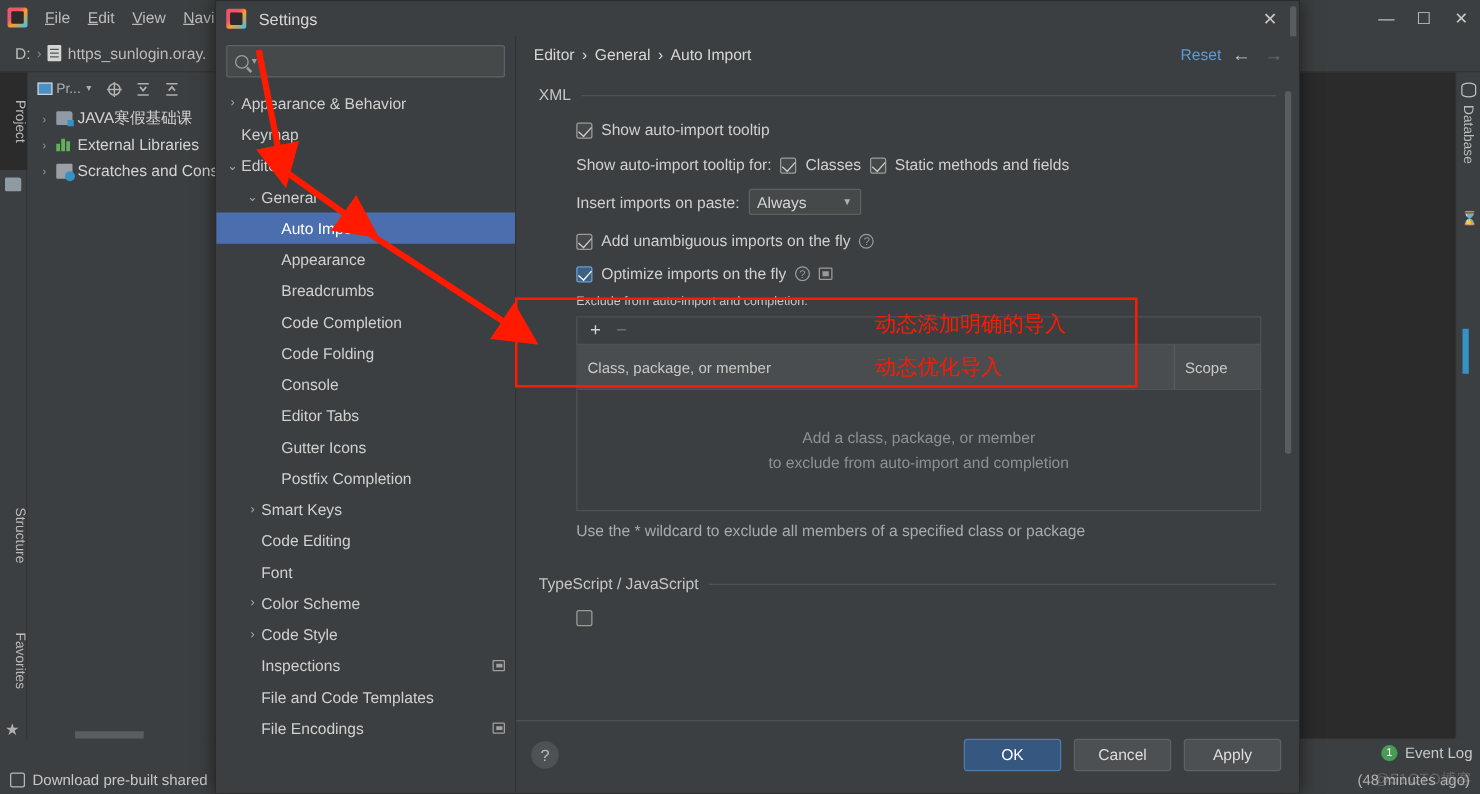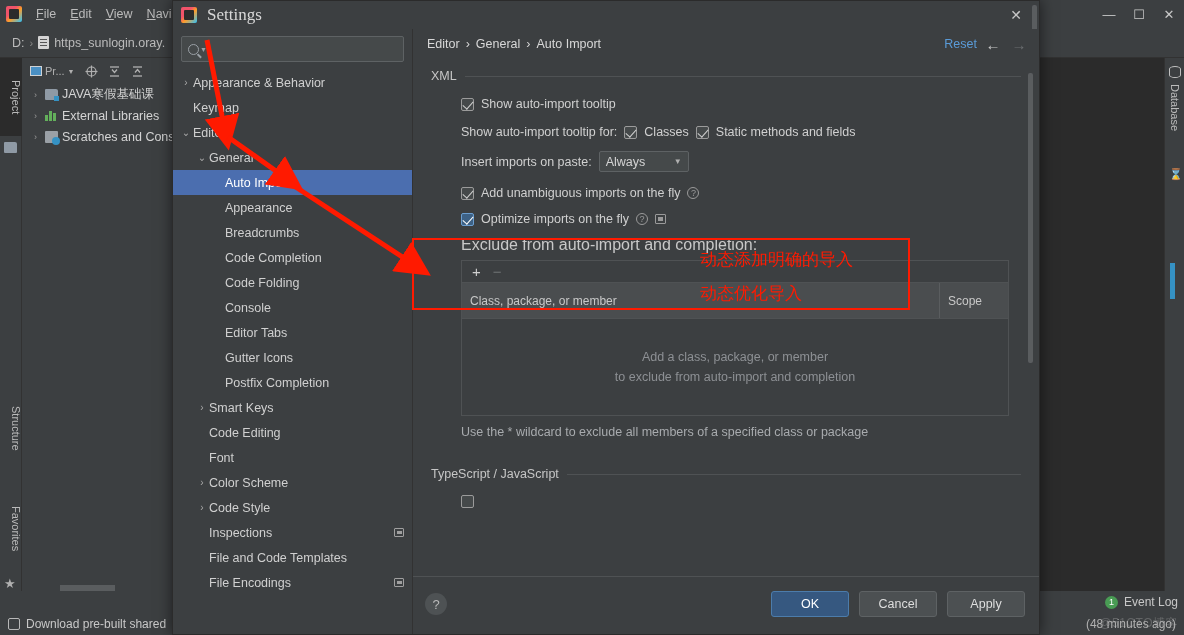--- a/index.html
+++ b/index.html
@@ -108,21 +108,21 @@
 
   
   #dialog {
     position:absolute; left:172px; top:0px; width:868px; height:635px;
     background:#3c3f41; border:1px solid #2b2b2b;
     box-shadow:0 0 14px rgba(0,0,0,0.55);
     display:flex; flex-direction:column;
   }
   .dlg-title { height:28px; display:flex; align-items:center; padding:0 6px; background:#3c3f41; flex:none; }
   .dlg-title .app-icon { margin-left:2px; }
-  .dlg-title .t { font-size:17px; color:#d8d8d8; margin-left:4px;font-family:Liberation Serif, serif; }
+  .dlg-title .t { font-size:13px; color:#d8d8d8; margin-left:4px; }
   .dlg-close { margin-left:auto; width:34px; height:28px; display:flex; align-items:center; justify-content:center;
                color:#c8c8c8; font-size:14px; }
 
   .dlg-body { flex:1; display:flex; min-height:0; }
 
   .dlg-left { width:240px; background:#3c3f41; display:flex; flex-direction:column; border-right:1px solid #323232;}
   .search-wrap { padding:7px 8px 8px 8px; }
   .search-box { height:26px; background:#45494a; border:1px solid #5e6264; border-radius:2px;
                 display:flex; align-items:center; padding:0 6px; }
   .mag { width:11px; height:11px; border:1.5px solid #9aa0a6; border-radius:50%; position:relative; flex:none;}
@@ -164,21 +164,21 @@
   .help-ic { width:12px; height:12px; border:1px solid #9a9a9a; border-radius:50%; color:#9a9a9a;
              font-size:9px; display:flex; align-items:center; justify-content:center; flex:none;}
   .sq-ic { width:11px; height:10px; border:1px solid #9a9a9a; border-radius:1px; position:relative; flex:none;}
   .sq-ic::after{content:"";position:absolute;left:2px;top:2px;right:2px;height:4px;background:#9a9a9a;}
 
   .combo { height:21px; min-width:90px; background:#45494a; border:1px solid #5e6264; border-radius:2px;
            display:flex; align-items:center; padding:0 6px; font-size:12.5px; color:#d4d4d4; }
   .combo .cv { flex:1; }
   .combo .cc { color:#b0b0b0; font-size:8px; margin-left:10px; }
 
-  .tbl-label { margin:10px 0 0 30px; font-size:16px; color:#c8c8c8; }
+  .tbl-label { margin:10px 0 0 30px; font-size:10px; color:#c8c8c8; }
   .tbl {
     margin:6px 0 0 30px; margin-right:12px; border:1px solid #4f5254; background:#3c3f41;
   }
   .tbl-tools { height:22px; display:flex; align-items:center; gap:12px; padding:0 10px; border-bottom:1px solid #4f5254;}
   .tbl-tools .plus { color:#d0d0d0; font-size:15px; line-height:1; }
   .tbl-tools .minus { color:#6f7274; font-size:15px; line-height:1; }
   .tbl-head { height:36px; display:flex; align-items:center; background:#4a4d4f; border-bottom:1px solid #4f5254; font-size:12px; color:#c8c8c8;}
   .tbl-head .c1 { flex:1; padding-left:8px; border-right:1px solid #5a5d5f; height:100%; display:flex; align-items:center;}
   .tbl-head .c2 { width:68px; padding-left:8px; }
   .tbl-empty { height:96px; display:flex; flex-direction:column; align-items:center; justify-content:center; gap:6px;

